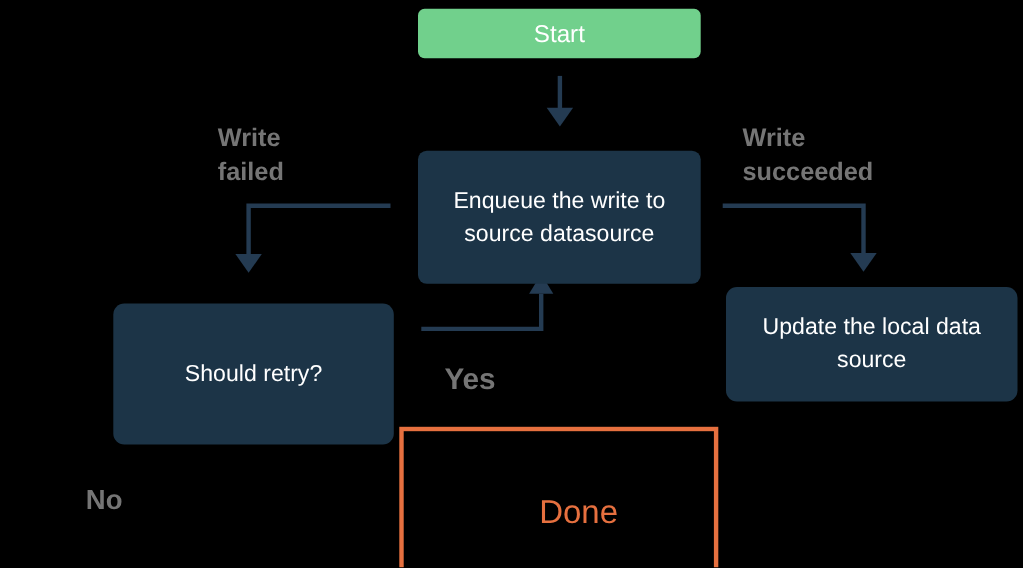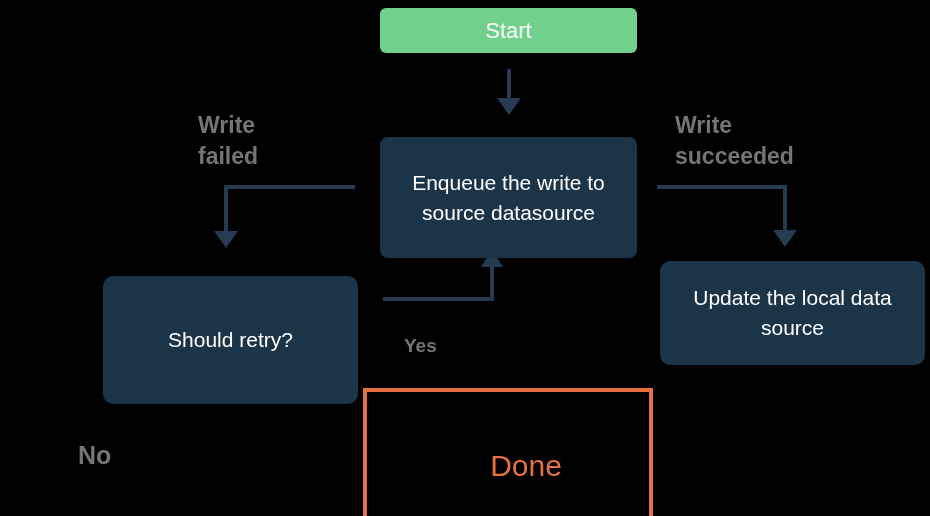--- a/index.html
+++ b/index.html
@@ -83,21 +83,21 @@
   .edge-label {
     position: absolute;
     color: var(--edge-label-text, #757575);
     font-weight: bold;
     text-align: left;
     font-size: 23px;
     line-height: 31px;
   }
   .label-write-failed   { left: 198px; top: 110px; width: 160px; }
   .label-write-succeeded{ left: 675px; top: 110px; width: 160px; }
-  .label-yes            { left: 404px; top: 330px; width: 90px; font-size: 19px; }
+  .label-yes            { left: 404px; top: 330px; width: 90px; font-size: 27px; }
   .label-no             { left: 78px;  top: 440px; width: 90px; font-size: 25px; }
 </style>
 </head>
 <body>
 
 <div class="canvas">
 
   <svg class="arrows" viewBox="0 0 930 516" xmlns="http://www.w3.org/2000/svg">
     <g>
       <path d="M509 69 L509 99"></path>

